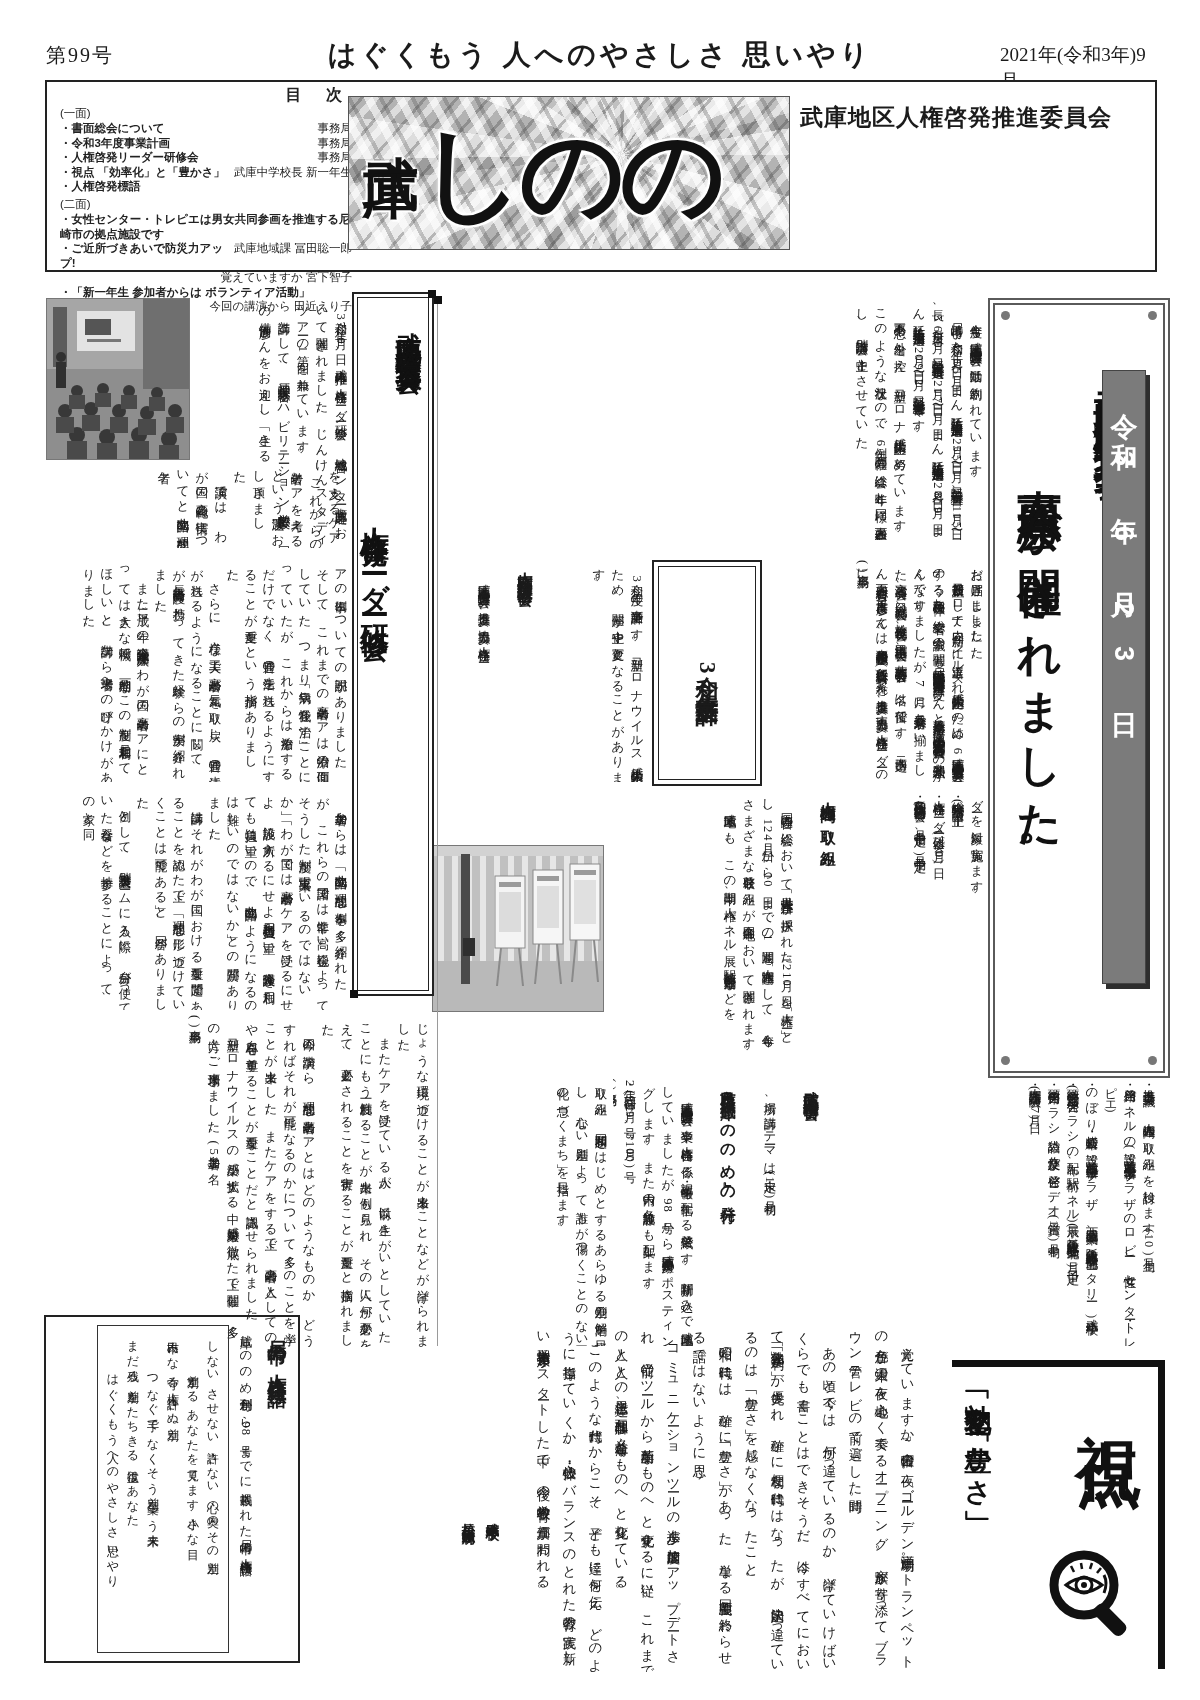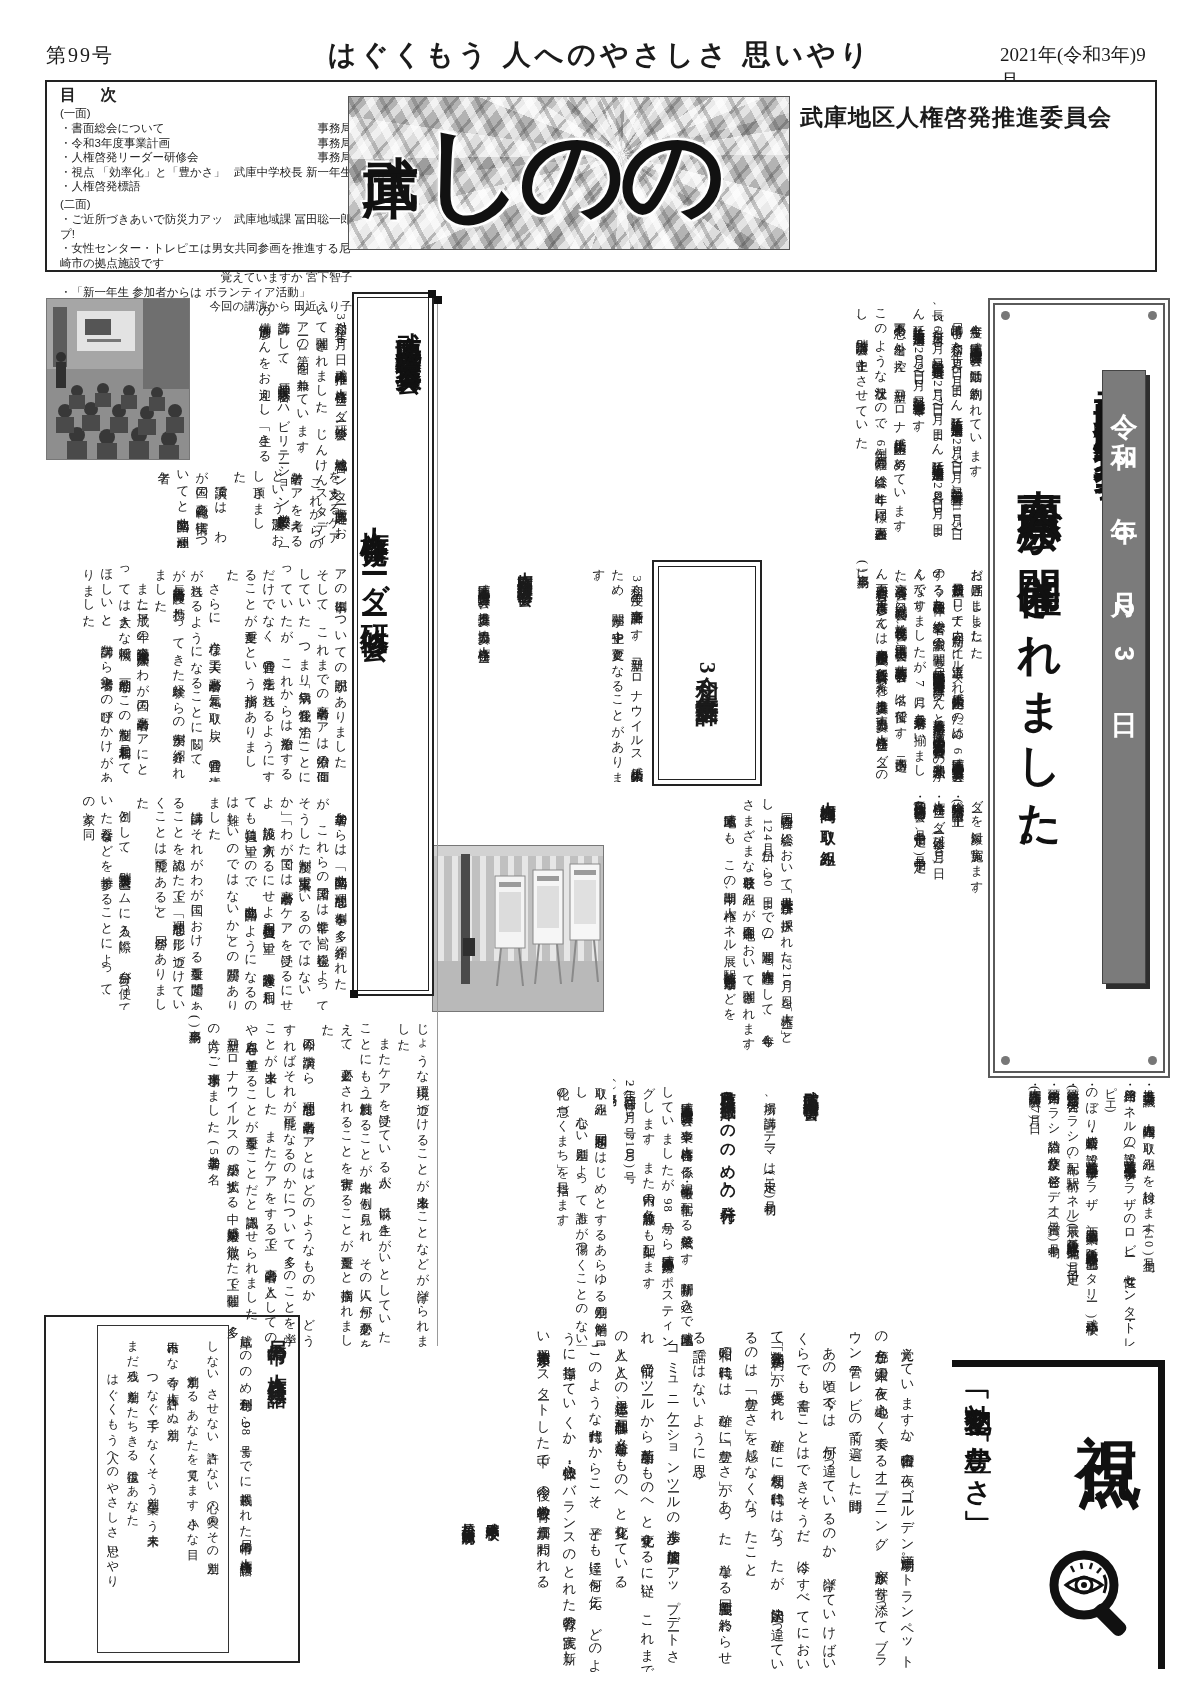--- a/index.html
+++ b/index.html
@@ -11,24 +11,24 @@
   .abs{position:absolute;}
   
   .issue-no{left:46px;top:42px;font-size:20px;letter-spacing:2px;}
   .motto{left:0;top:36px;width:1200px;text-align:center;font-size:28px;font-weight:bold;
          font-family:"Liberation Sans","DejaVu Sans",sans-serif;letter-spacing:4px;}
   .pubdate{left:1000px;top:42px;width:160px;font-size:19px;}
   .header-box{left:45px;top:80px;width:1108px;height:188px;border:2px solid #222;background:#fff;}
   
   .toc{left:60px;top:88px;width:292px;font-size:11.5px;line-height:14.5px;
        font-family:"Liberation Sans","DejaVu Sans",sans-serif;color:#222;}
-  .toc-title{text-align:left;font-size:16px;font-weight:bold;letter-spacing:10px;margin-bottom:2px;}
+  .toc-title{text-align:right;font-size:16px;font-weight:bold;letter-spacing:10px;margin-bottom:2px;}
   .toc-face{margin:3px 0 1px 0;}
   .toc-row{display:flex;}
-  .toc-row .lbl{flex:1;}
+  .toc-row .lbl{flex:1;font-weight:bold;}
   .toc-row .aut{text-align:right;white-space:nowrap;}
   
   .masthead{left:348px;top:96px;width:440px;height:152px;border:1px solid #555;overflow:hidden;
     background-color:#cfcfcf;
     background-image:
       repeating-linear-gradient(62deg, rgba(255,255,255,.65) 0 8px, rgba(0,0,0,0) 8px 13px, rgba(70,70,70,.28) 13px 17px, rgba(0,0,0,0) 17px 28px),
       repeating-linear-gradient(-49deg, rgba(255,255,255,.55) 0 7px, rgba(0,0,0,0) 7px 12px, rgba(60,60,60,.30) 12px 15px, rgba(0,0,0,0) 15px 24px),
       repeating-conic-gradient(from 10deg at 62% 38%, #eaeaea 0 11deg, #c0c0c0 11deg 19deg, #9d9d9d 19deg 24deg, #dddddd 24deg 33deg, #b3b3b3 33deg 47deg);
   }
   .mast-prefix{position:absolute;left:12px;top:14px;writing-mode:vertical-rl;font-size:56px;font-weight:bold;
@@ -135,26 +135,26 @@
   <div class="toc-row">
       <span class="lbl">・視点 「効率化」と「豊かさ」</span>
       <span class="aut">武庫中学校長 新一年生</span>
     </div>
   <div class="toc-row">
       <span class="lbl">・人権啓発標語</span>
       <span class="aut"></span>
     </div>
   <div class="toc-face">(二面)</div>
   <div class="toc-row">
+      <span class="lbl">・女性センター・トレピエは男女共同参画を推進する尼崎市の拠点施設です</span>
+      <span class="aut"></span>
+    </div>
+  <div class="toc-row">
       <span class="lbl">・ご近所づきあいで防災力アップ!</span>
       <span class="aut">武庫地域課 冨田聡一郎</span>
-    </div>
-  <div class="toc-row">
-      <span class="lbl">・女性センター・トレピエは男女共同参画を推進する尼崎市の拠点施設です</span>
-      <span class="aut"></span>
     </div>
   <div class="toc-row">
       <span class="lbl"></span>
       <span class="aut">覚えていますか 宮下智子</span>
     </div>
   <div class="toc-row">
       <span class="lbl">・「新一年生 参加者からは ボランティア活動」</span>
       <span class="aut"></span>
     </div>
   <div class="toc-row">

